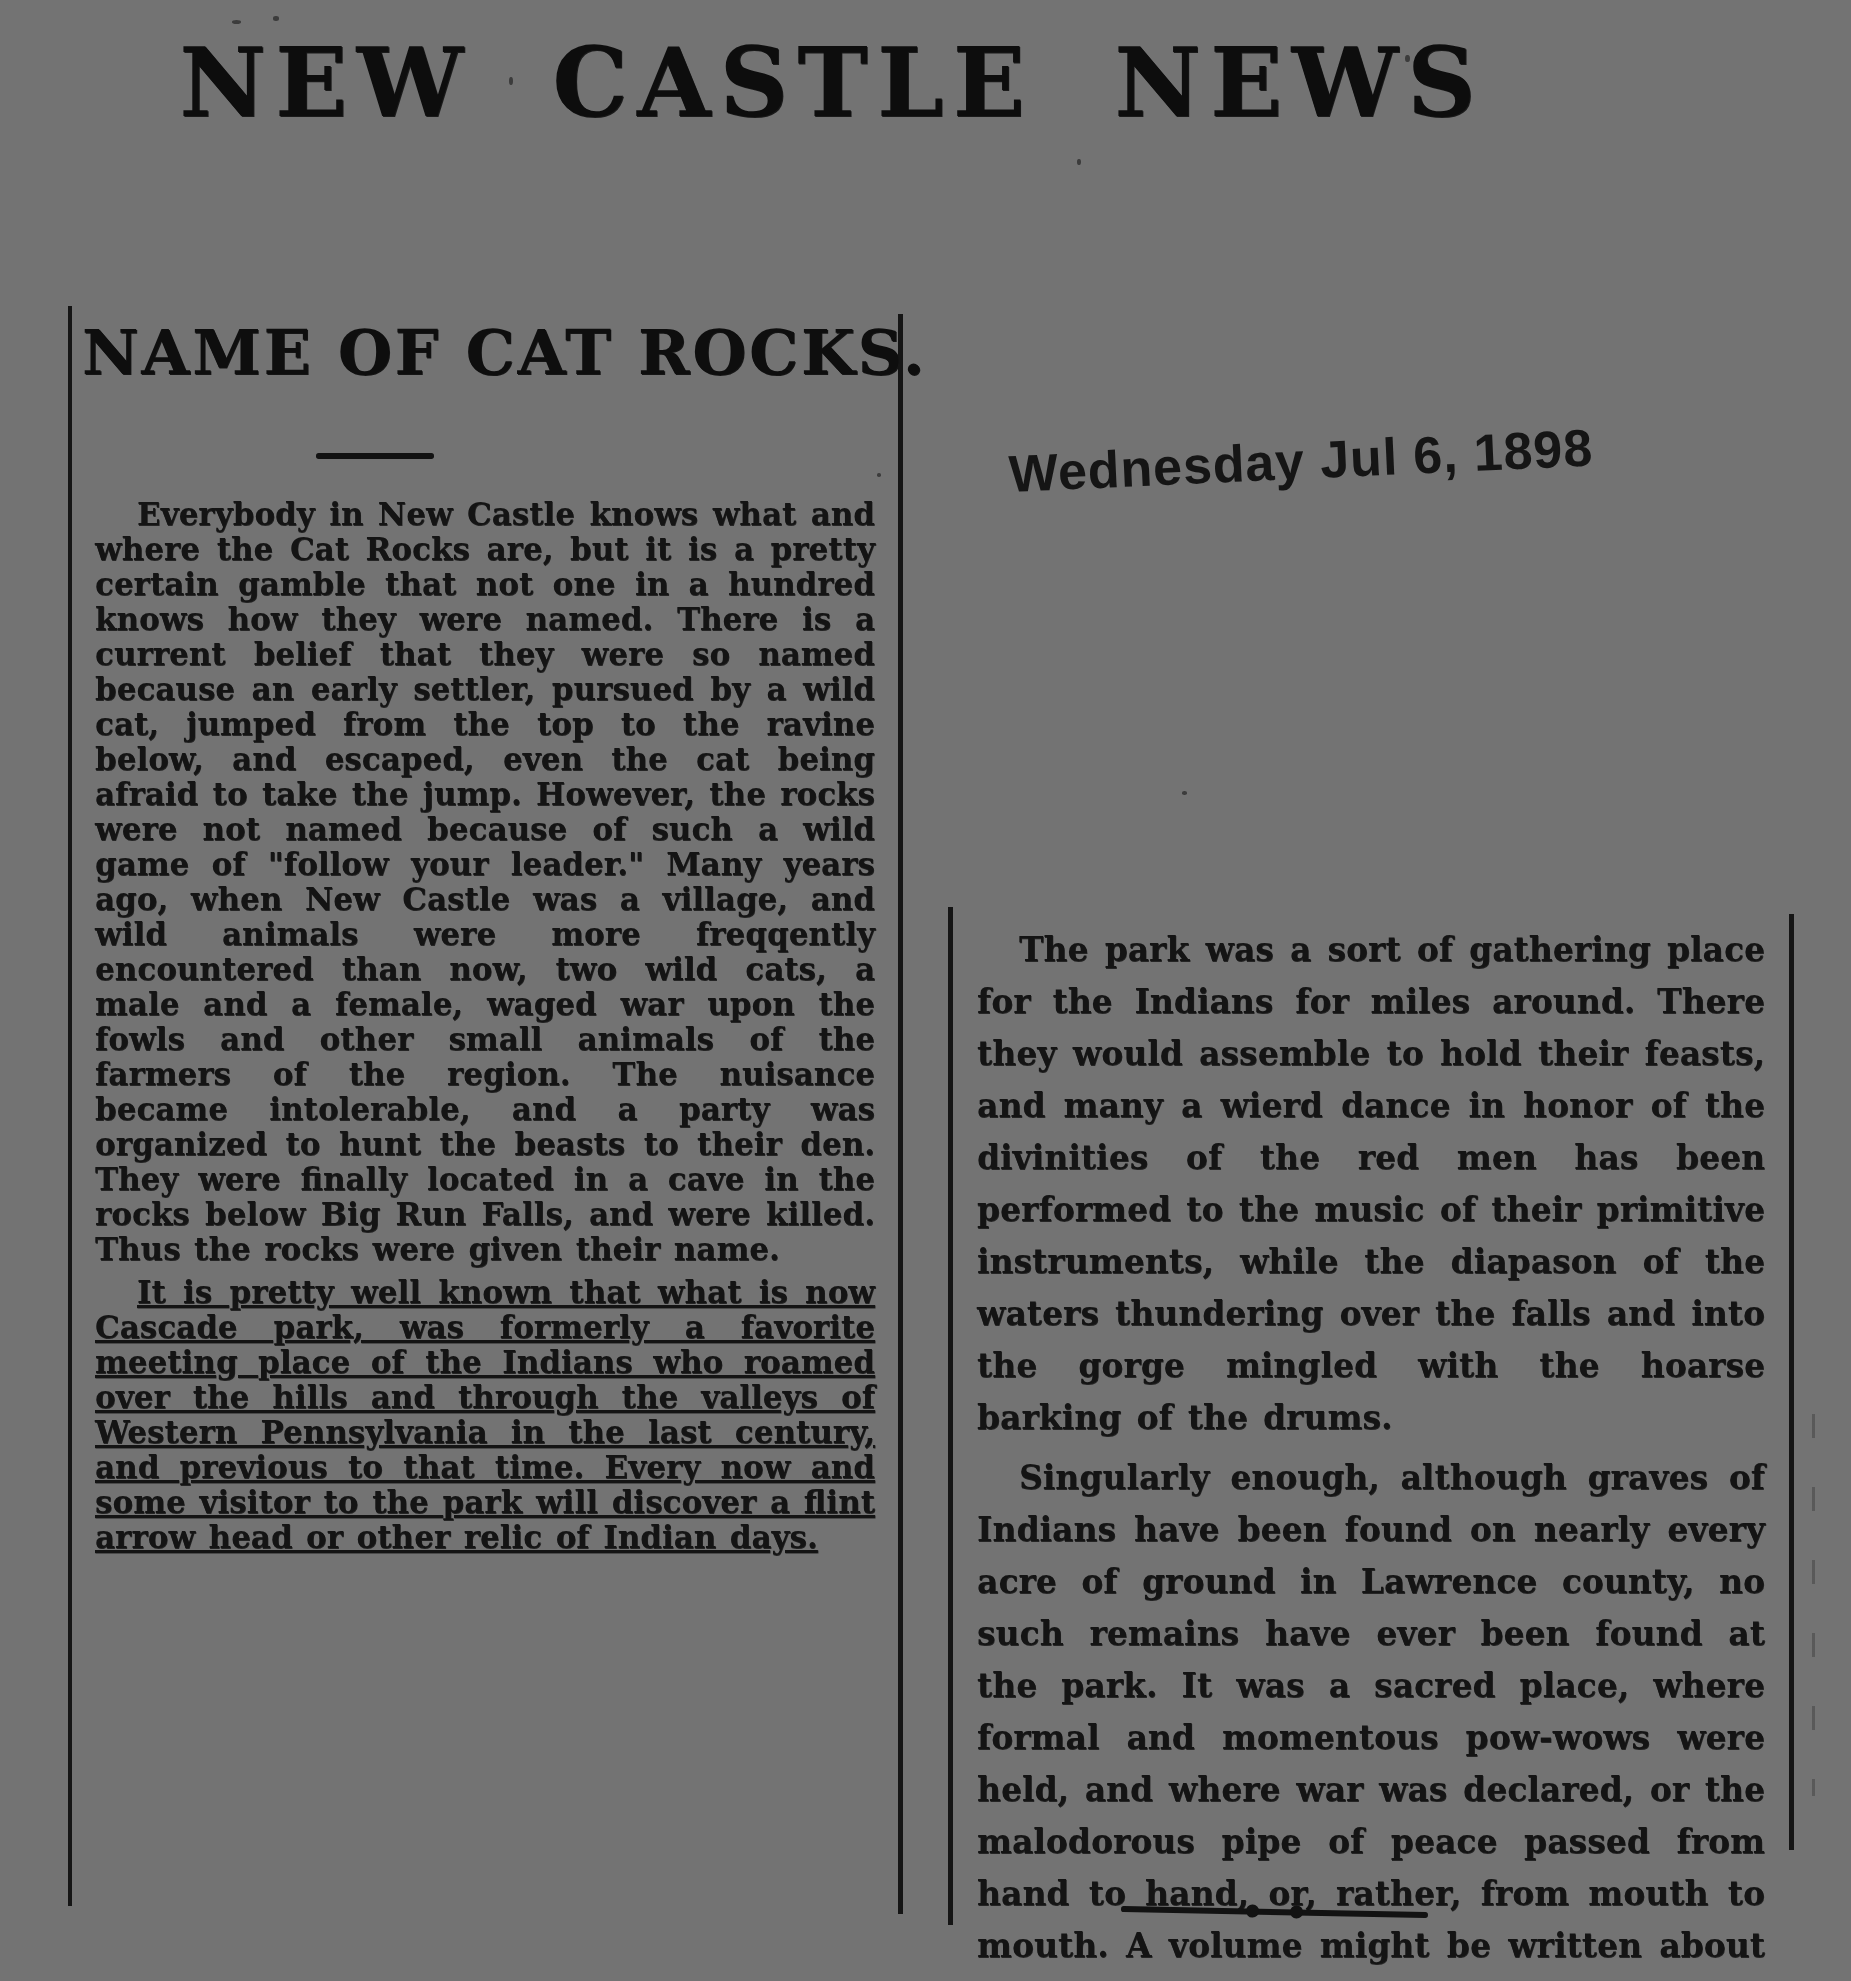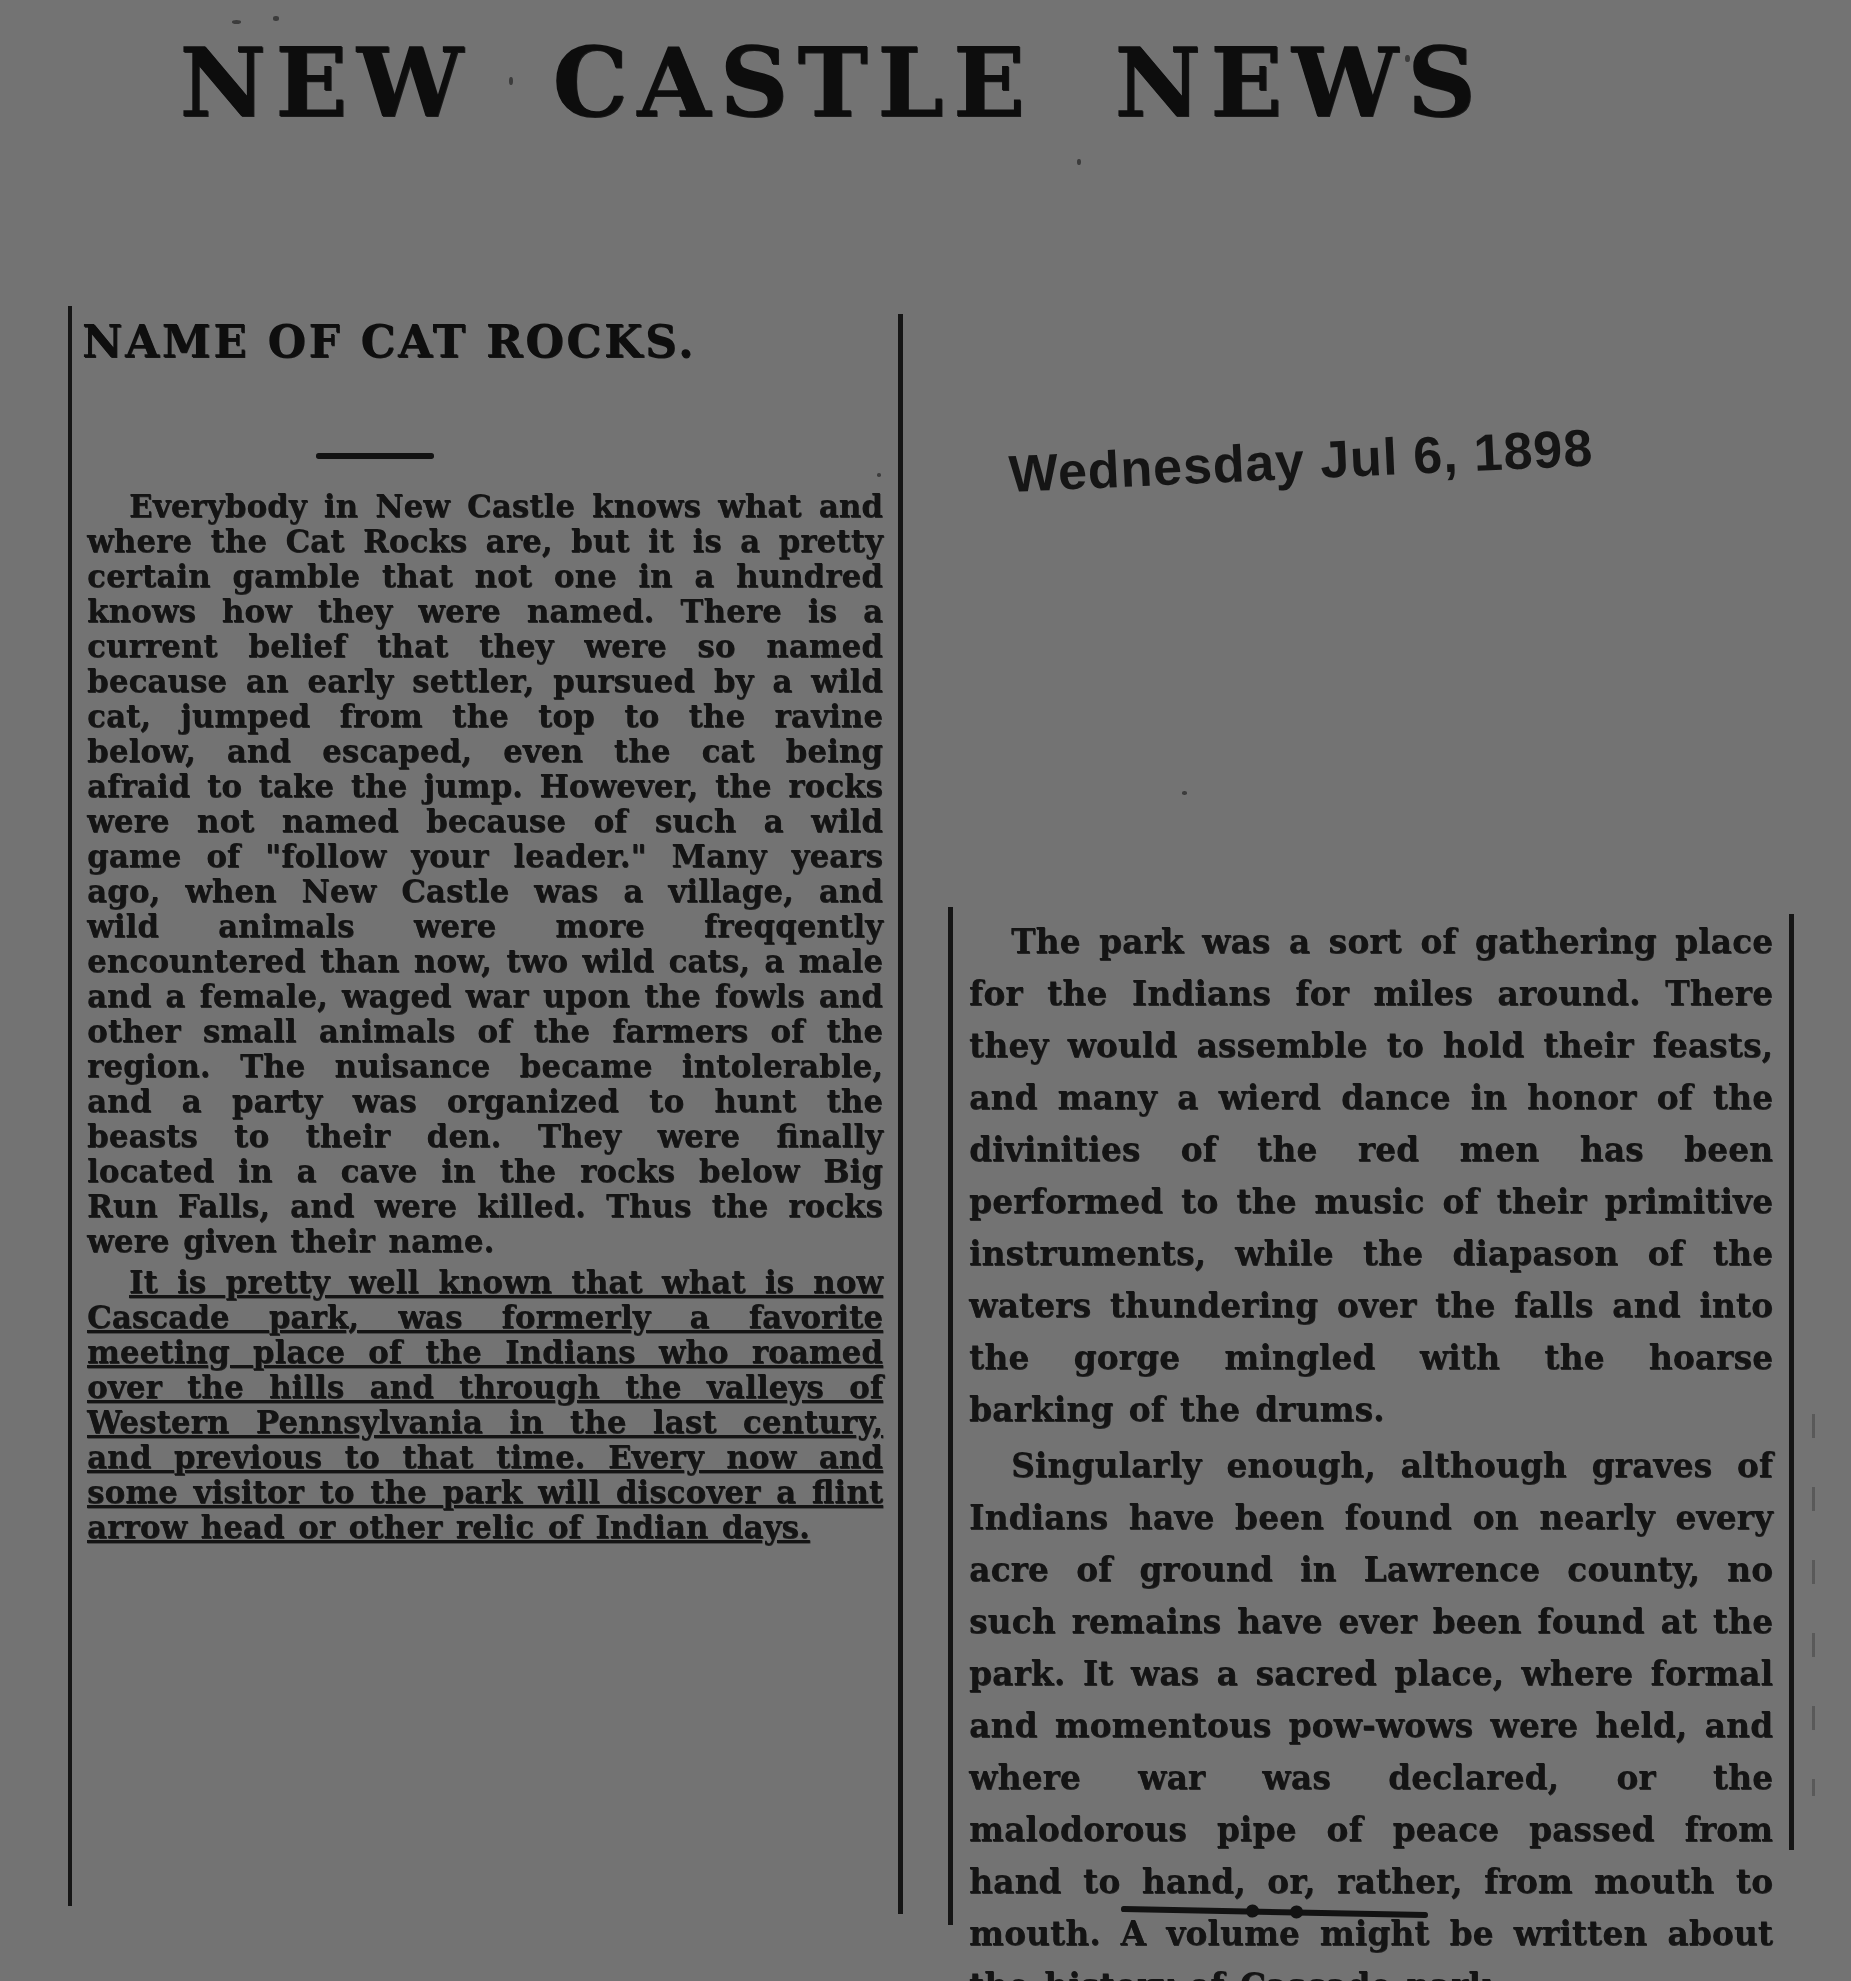--- a/index.html
+++ b/index.html
@@ -49,21 +49,21 @@
     opacity: 0.55;
   }
 
   .headline {
     position: absolute;
     left: 82px;
     top: 316px;
     width: 591px;
     text-align: right;
     font-weight: bold;
-    font-size: 44px;
+    font-size: 62px;
     letter-spacing: 2.7px;
     color: #0e0e0e;
     text-shadow: 0.9px 0.9px 0 #151515;
     white-space: nowrap;
   }
   .headline-divider {
     position: absolute;
     left: 316px;
     top: 453px;
     width: 118px;
@@ -73,21 +73,21 @@
   }
 
   .body-col {
     position: absolute;
     text-align: justify;
     font-weight: bold;
     color: #141414;
     text-shadow: 0.5px 0.5px 0 #242424;
   }
   .body-col p {
-    margin: 0;
+    margin: 8px;
     text-indent: 42px;
   }
   .left-col-text {
     left: 87px;
     top: 489px;
     width: 796px;
     font-size: 31px;
     line-height: 35px;
     word-spacing: 2.7px;
   }

